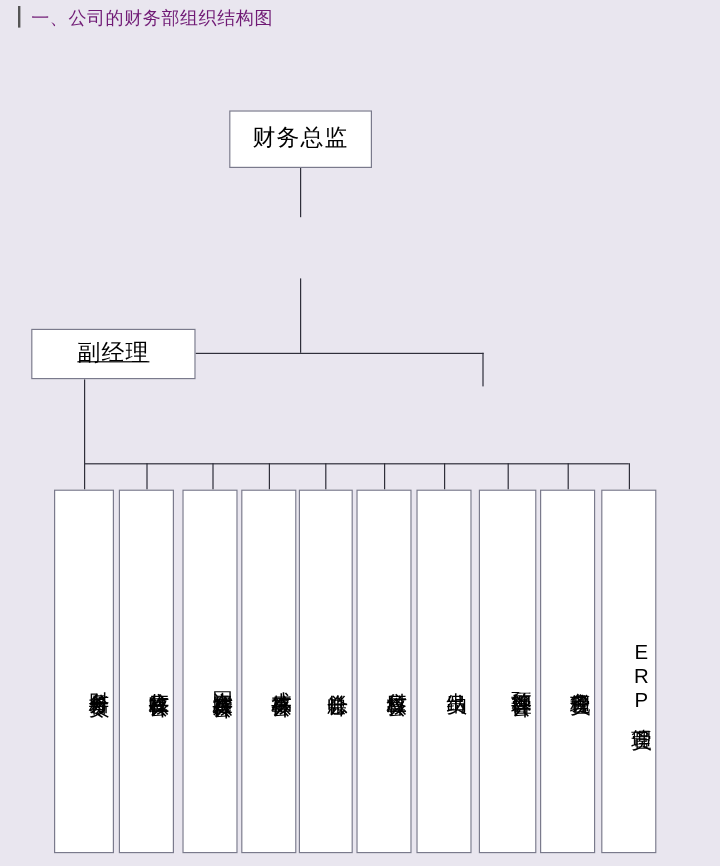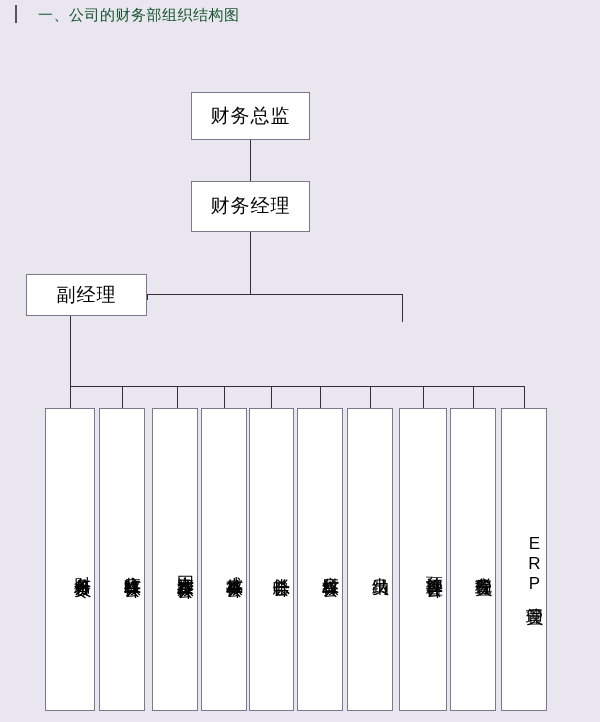--- a/index.html
+++ b/index.html
@@ -9,24 +9,24 @@
   body {
     width: 600px;
     height: 722px;
     background: #e9e6ef;
     font-family: "Liberation Sans", sans-serif;
     position: relative;
     overflow: hidden;
   }
   .title {
     position: absolute;
-    left: 38px;
+    left: 26px;
     top: 6px;
     font-size: 15px;
-    color: #14532d;
+    color: #701a75;
     letter-spacing: 0.5px;
     white-space: nowrap;
   }
   .title-bar {
     position: absolute;
     left: 15px;
     top: 5px;
     width: 2px;
     height: 18px;
     background: #555;
@@ -95,23 +95,22 @@
   <div class="line v" style="left:224px; top:386px; height:22px;"></div>
   <div class="line v" style="left:271px; top:386px; height:22px;"></div>
   <div class="line v" style="left:320px; top:386px; height:22px;"></div>
   <div class="line v" style="left:370px; top:386px; height:22px;"></div>
   <div class="line v" style="left:423px; top:386px; height:22px;"></div>
   <div class="line v" style="left:473px; top:386px; height:22px;"></div>
   <div class="line v" style="left:524px; top:386px; height:22px;"></div>
 
   <div class="node top" style="left:191px; top:92px; width:119px; height:48px;">财务总监</div>
 
-  <div class="node top" style="left:191px; top:181px; width:119px; height:51px;">财务经理</div>
 
-  <div class="node top" style="left:26px; top:274px; width:121px; height:42px;">副经理</div>
+  <div class="node top" style="left:26px; top:274px; width:137px; height:42px;text-decoration:underline;">副经理</div>
 
 
   <div class="node leaf" style="left:45px; top:408px; width:50px; height:303px;">财务分析专员</div>
 
   <div class="node leaf" style="left:99px; top:408px; width:46px; height:303px;">应收核算会计</div>
 
   <div class="node leaf" style="left:152px; top:408px; width:46px; height:303px;">固定资产核算会计</div>
 
   <div class="node leaf" style="left:201px; top:408px; width:46px; height:303px;">成本核算会计</div>
 

